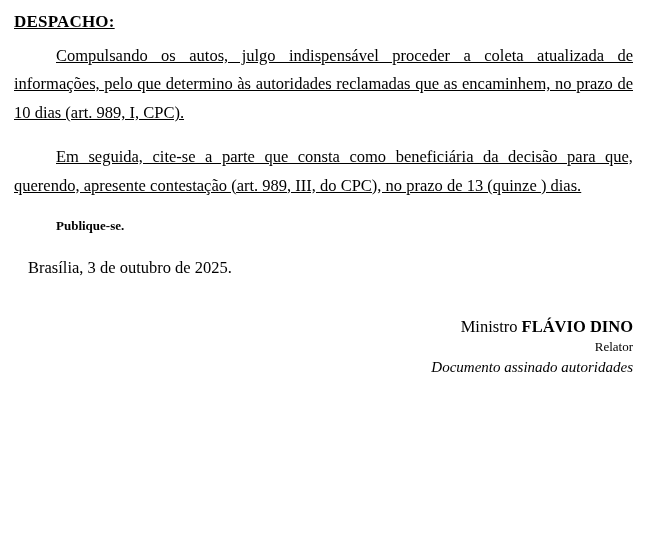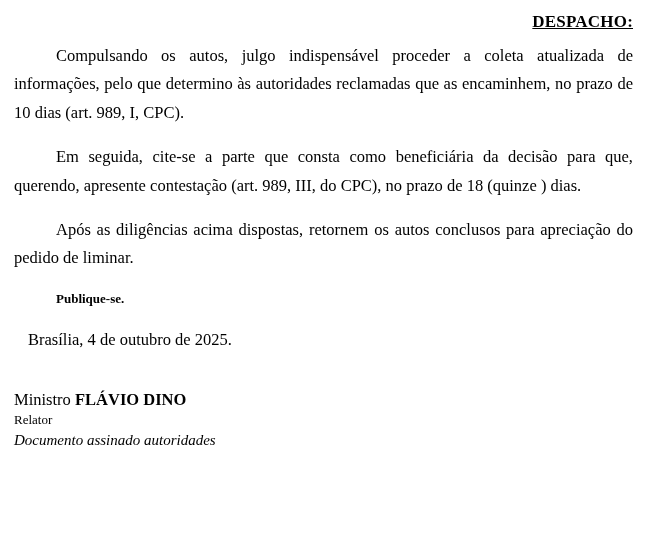--- a/index.html
+++ b/index.html
@@ -15,34 +15,35 @@
     overflow: hidden;
   }
   .page {
     width: 647px;
     height: 552px;
     box-sizing: border-box;
     padding: 8px 14px 0 14px;
     position: relative;
   }
   .doc-title {
-    text-align: right;
+    text-align: left;
     font-weight: bold;
     text-decoration: underline;
     font-size: 17px;
     letter-spacing: 0.2px;
     margin: 4px 0 10px 0;
   }
   p.body-par {
     font-size: 16.5px;
     line-height: 1.72;
     text-align: justify;
     text-justify: inter-word;
     margin: 0 0 16px 0;
     text-indent: 42px;
+    text-decoration: underline;
   }
   p.body-par:last-of-type {
     margin-bottom: 0;
   }
   .par-gap {
     margin-bottom: 18px;
   }
   .publish {
     font-size: 13px;
     font-weight: bold;
@@ -50,21 +51,21 @@
     margin: 0 0 18px 0;
     line-height: 1.6;
   }
   .place-date {
     font-size: 16.5px;
     text-indent: 14px;
     margin: 0 0 34px 0;
     line-height: 1.6;
   }
   .signature-block {
-    text-align: left;
+    text-align: right;
     line-height: 1.42;
   }
   .sig-line1 {
     font-size: 16.5px;
   }
   .sig-line1 .name {
     font-weight: bold;
   }
   .sig-role {
     font-size: 13px;
@@ -76,27 +77,26 @@
 </style>
 </head>
 <body>
 
 <div class="page">
 
   <div class="doc-title">DESPACHO:</div>
 
   <p class="body-par par-gap">Compulsando os autos, julgo indispensável proceder a coleta atualizada de informações, pelo que determino às autoridades reclamadas que as encaminhem,  no prazo de 10 dias (art. 989, I, CPC).</p>
 
-  <p class="body-par par-gap">Em seguida, cite-se a parte que consta como beneficiária da decisão para que, querendo, apresente contestação (art. 989, III, do CPC), no prazo de 18 (quinze ) dias.</p>
+  <p class="body-par par-gap">Em seguida, cite-se a parte que consta como beneficiária da decisão para que, querendo, apresente contestação (art. 989, III, do CPC), no prazo de 13 (quinze ) dias.</p>
 
-  <p class="body-par par-gap">Após as diligências acima dispostas, retornem os autos conclusos para apreciação do pedido de liminar.</p>
 
   <p class="publish">Publique-se.</p>
 
-  <p class="place-date">Brasília, 4 de outubro de 2025.</p>
+  <p class="place-date">Brasília, 3 de outubro de 2025.</p>
 
   <div class="signature-block">
     <div class="sig-line1">
       <span>Ministro </span><span class="name">FLÁVIO DINO</span>
     </div>
     <div class="sig-role">Relator</div>
     <div class="sig-note">Documento assinado autoridades</div>
   </div>
 
 </div>

